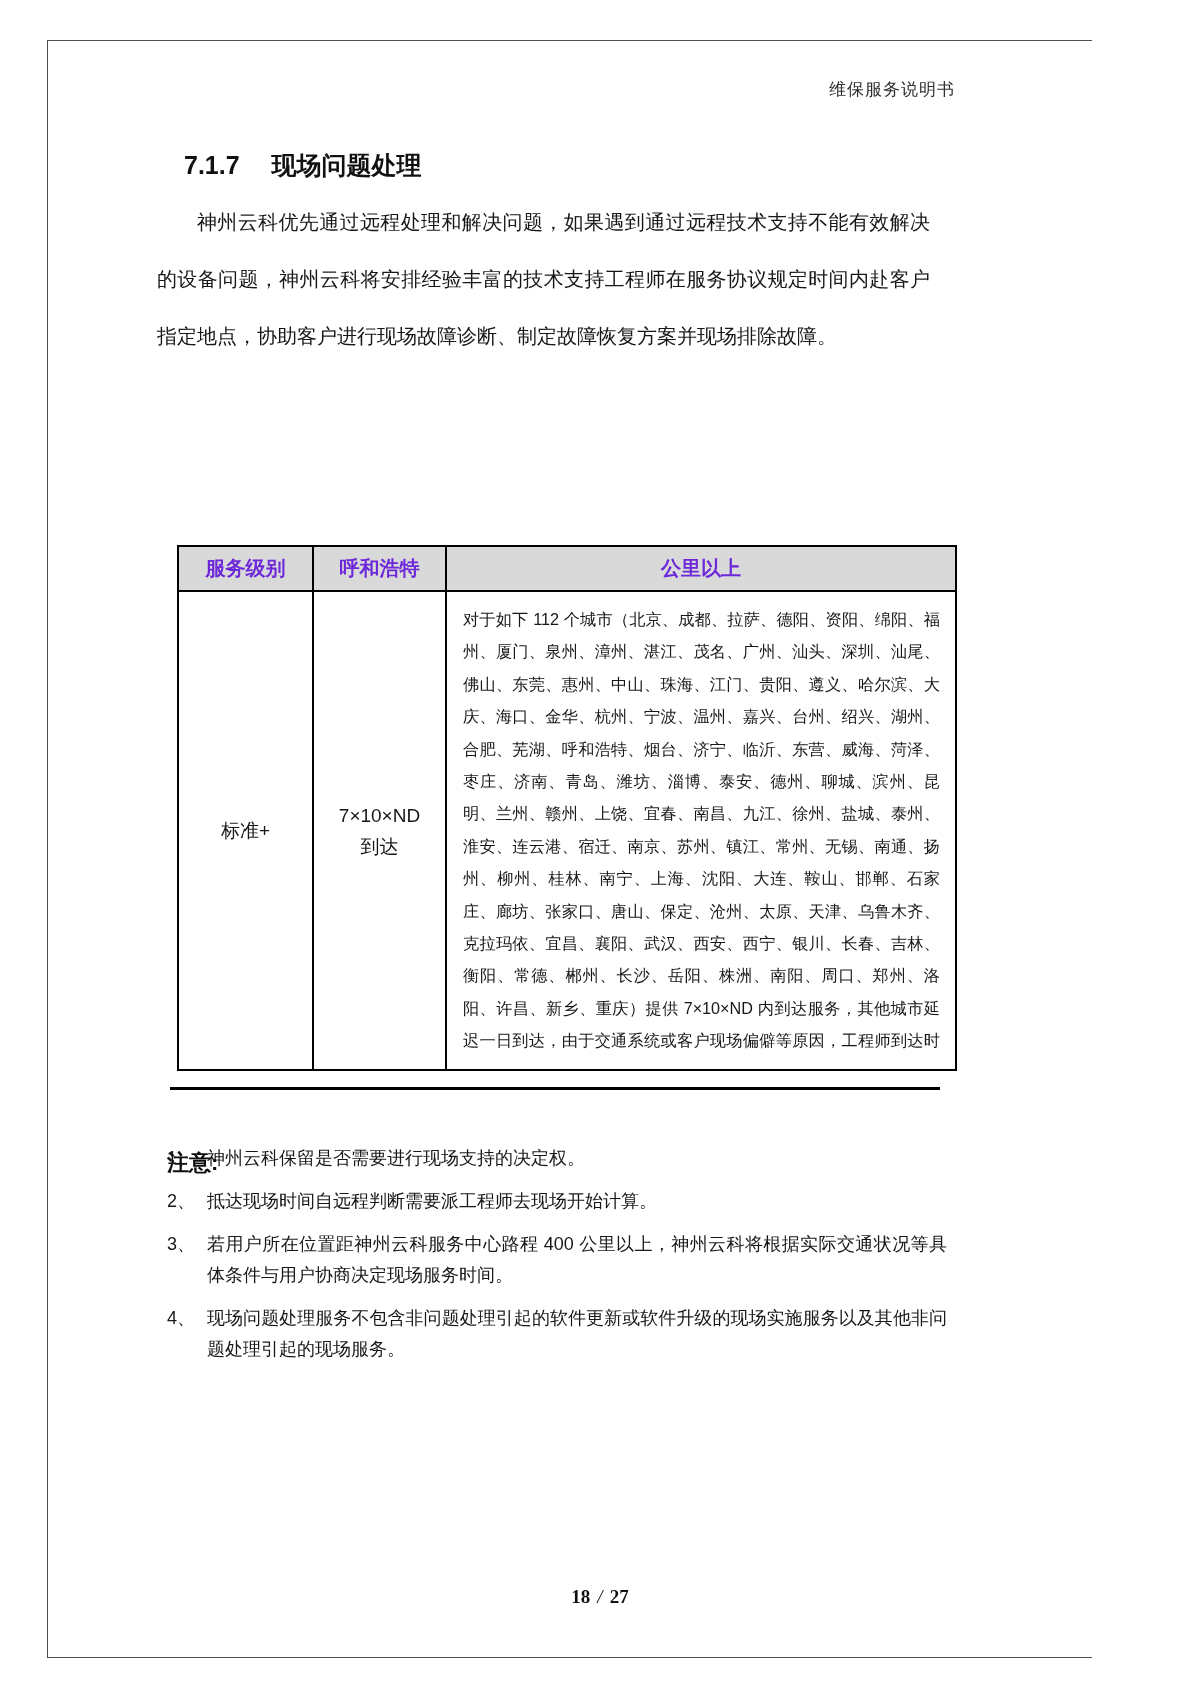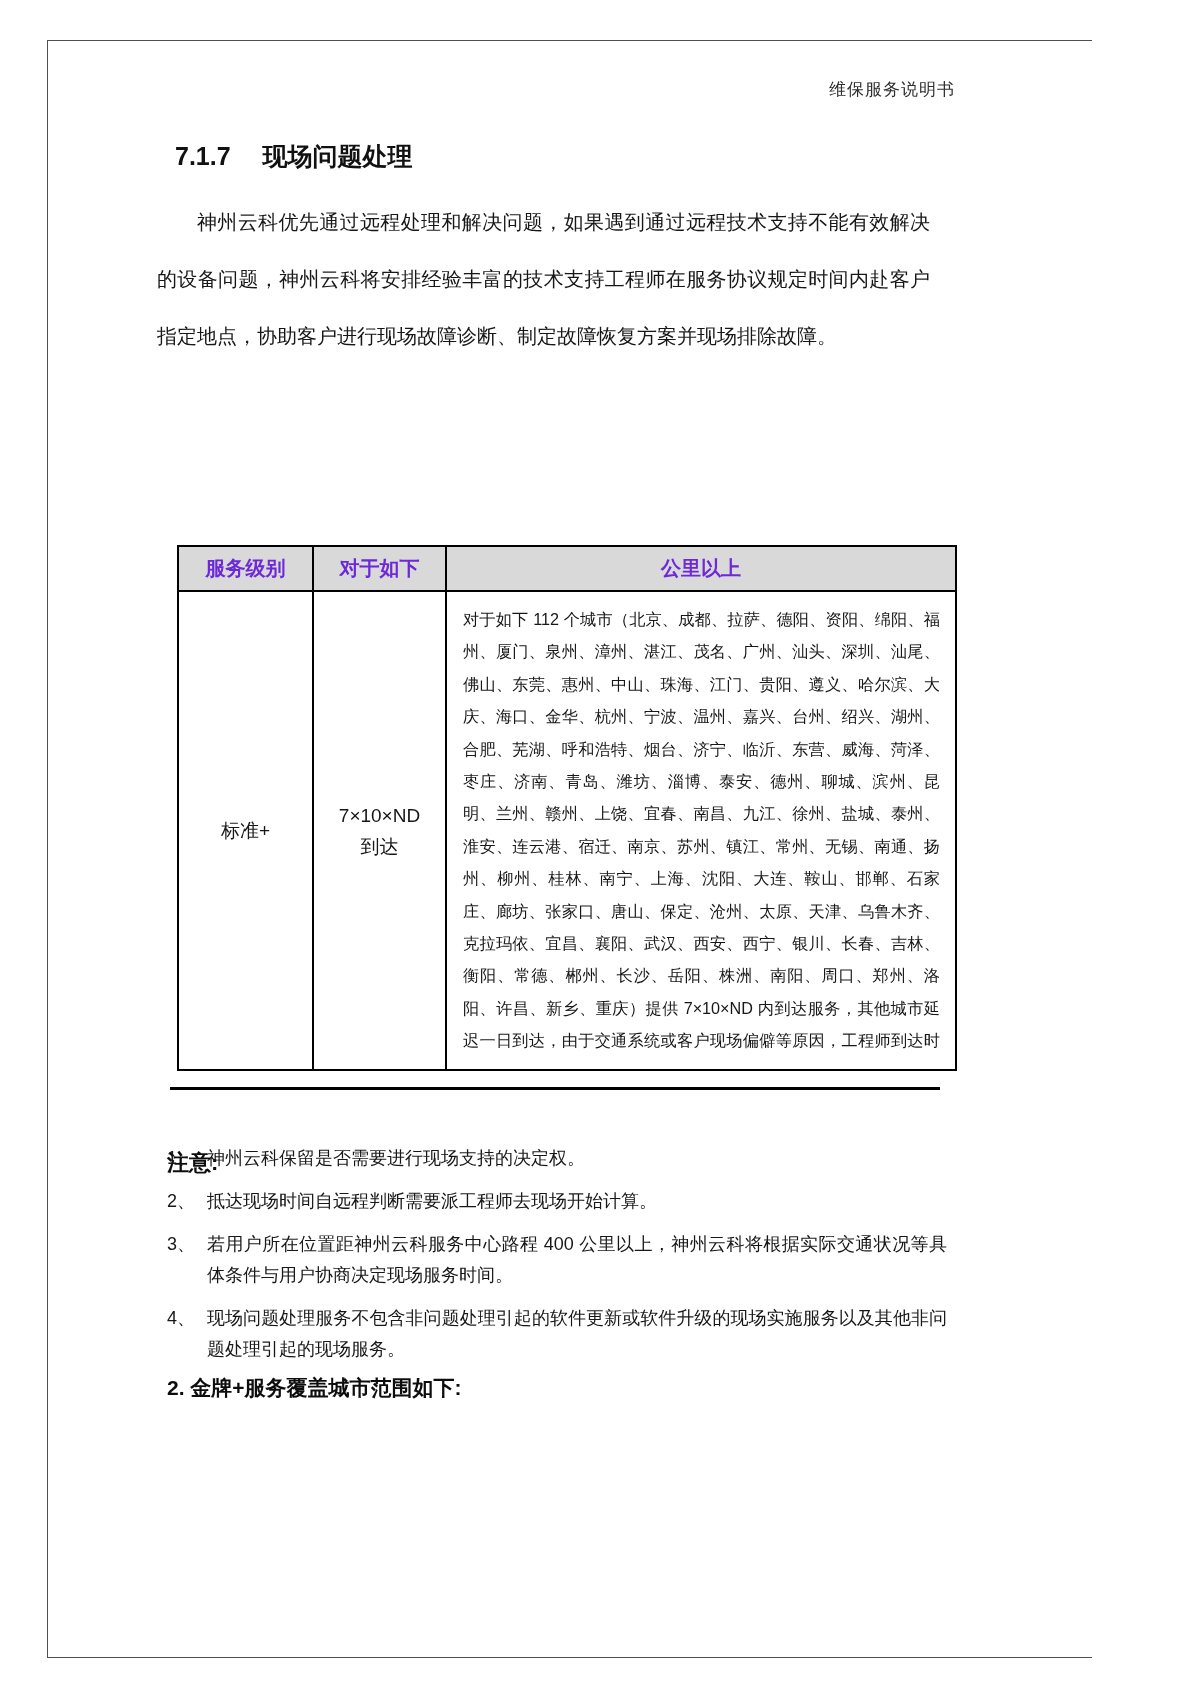--- a/index.html
+++ b/index.html
@@ -36,21 +36,21 @@
     color: #2e2e2e;
     letter-spacing: 1px;
   }
   .section-heading {
     position: absolute;
     top: 132px;
     left: 167px;
     font-size: 25px;
     font-weight: 600;
     color: #111;
-    margin: 8px;
+    margin: 17px;
   }
   .section-heading .sec-num { margin-right: 32px; }
   .paras {
     position: absolute;
     top: 194px;
     left: 157px;
     width: 773px;
   }
   .paras p {
     margin: 0;
@@ -186,21 +186,21 @@
 
   <table class="coverage">
     <colgroup>
       <col class="col-level">
       <col class="col-resp">
       <col class="col-city">
     </colgroup>
     <thead>
       <tr>
         <th>服务级别</th>
-        <th>对于如下</th>
+        <th>呼和浩特</th>
         <th>公里以上</th>
       </tr>
     </thead>
     <tbody>
       <tr>
         <td class="cell-level">标准+</td>
         <td class="cell-resp">
           <div>7×10×ND</div>
           <div>到达</div>
         </td>
@@ -227,16 +227,18 @@
     <div class="note-item">
       <span class="note-num">3、</span>
       <span class="note-text">若用户所在位置距神州云科服务中心路程 400 公里以上，神州云科将根据实际交通状况等具体条件与用户协商决定现场服务时间。</span>
     </div>
     <div class="note-item">
       <span class="note-num">4、</span>
       <span class="note-text">现场问题处理服务不包含非问题处理引起的软件更新或软件升级的现场实施服务以及其他非问题处理引起的现场服务。</span>
     </div>
   </div>
 
-  <h2 class="h-sub h-gold">2. 金牌+服务覆盖城市范围如下:</h2>
-
+
+  <div class="doc-footer">
+    <span>18</span><span class="sep">/</span><span>27</span>
+  </div>
 
 </div>
 
 </body></html>

